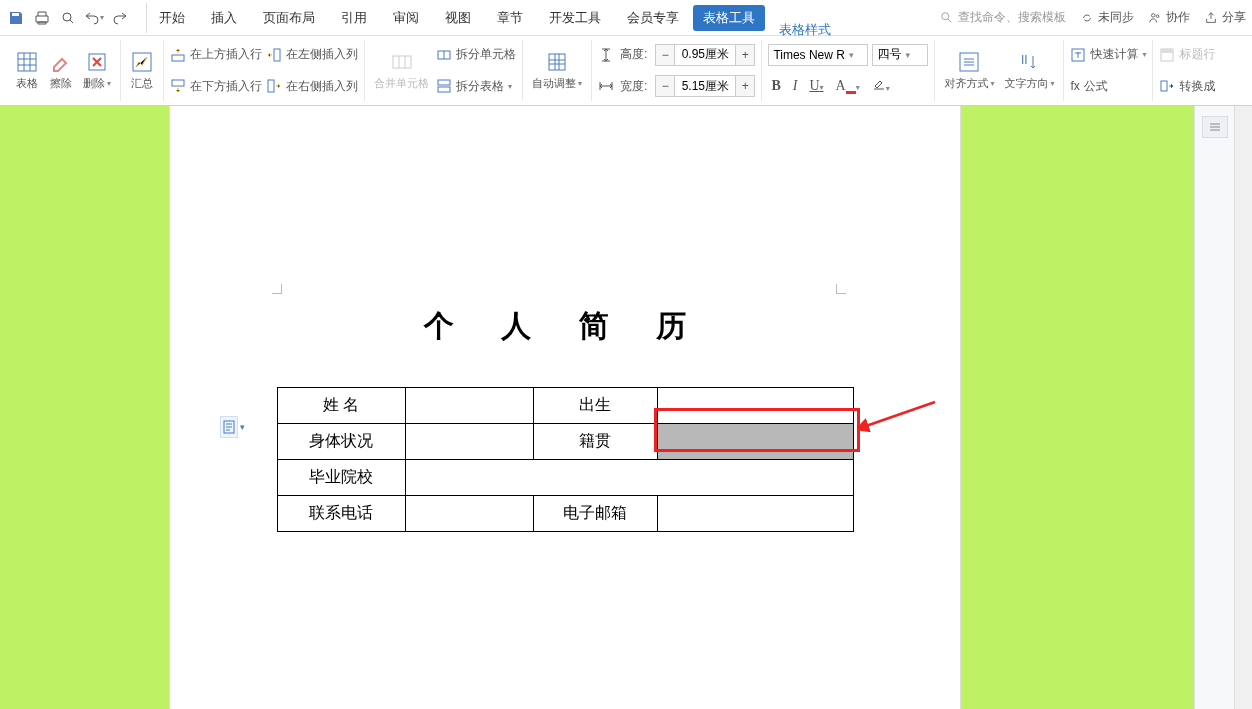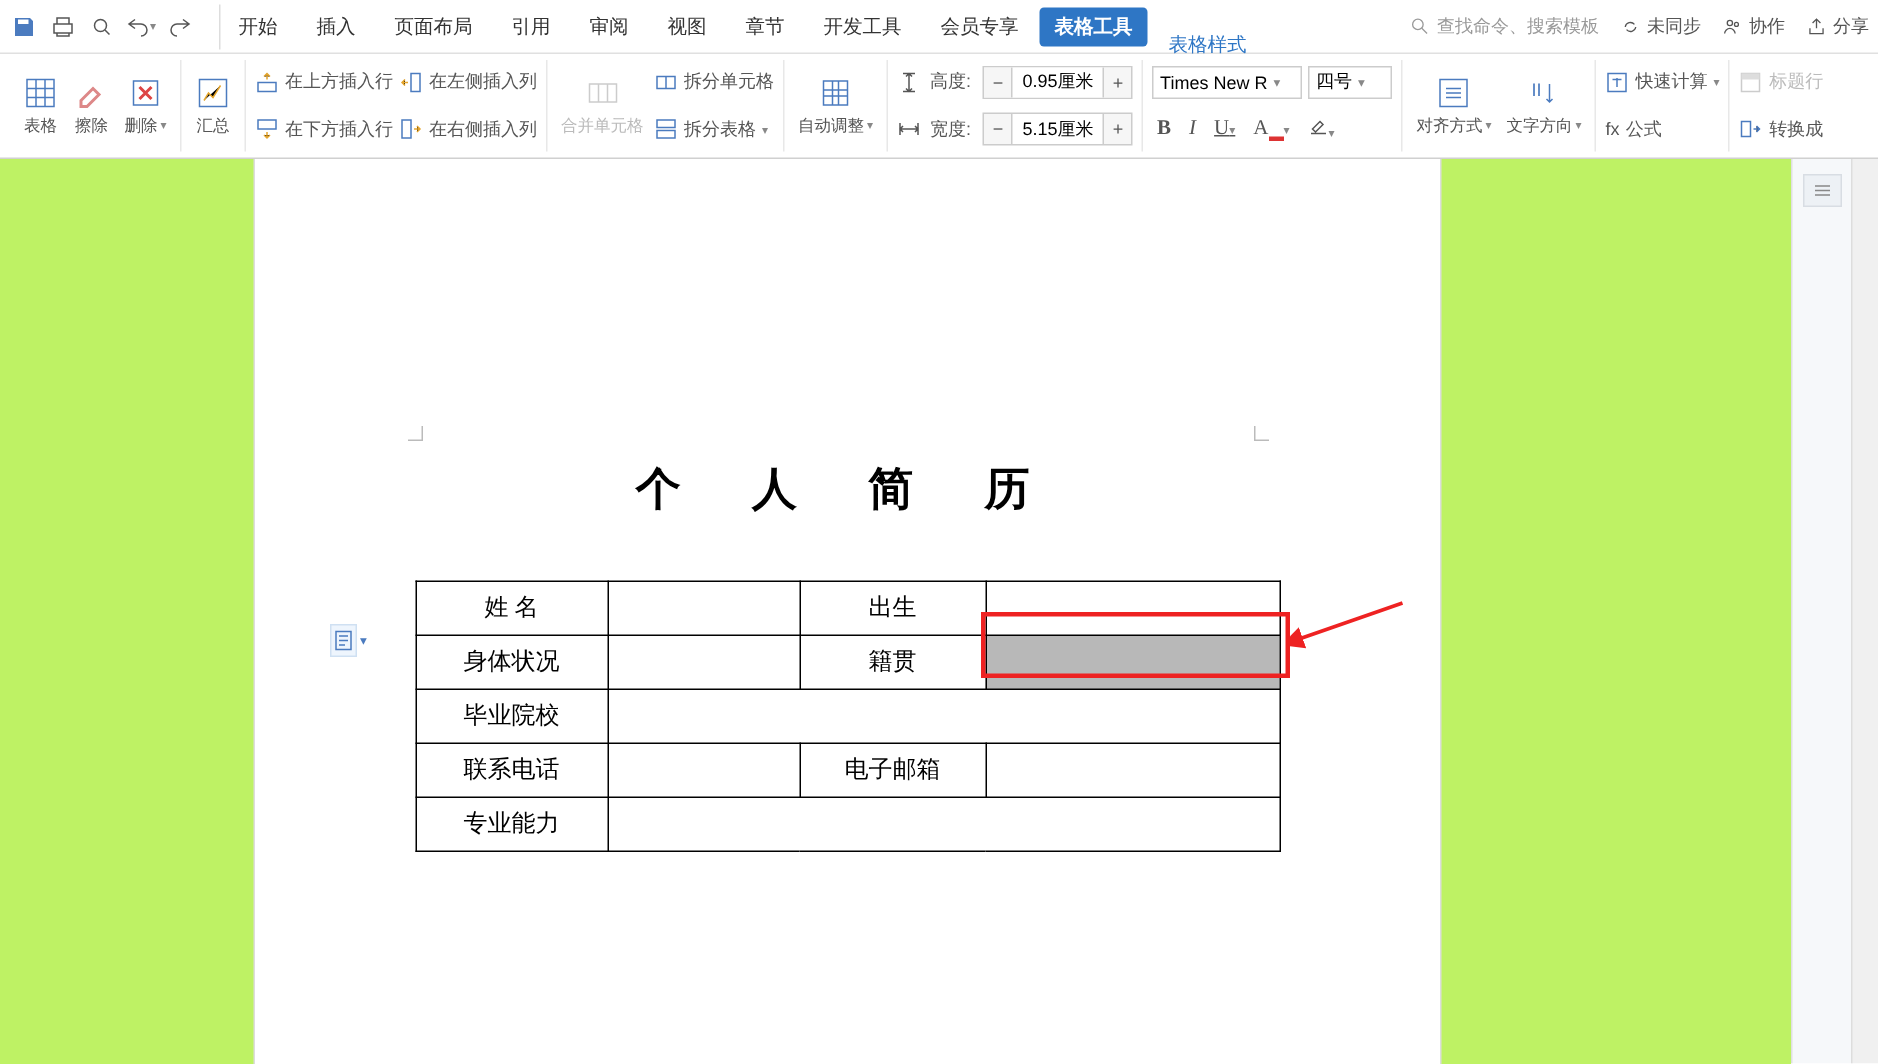--- a/index.html
+++ b/index.html
@@ -6,21 +6,21 @@
   body { font-family: "Microsoft YaHei", SimSun, sans-serif; font-size: 12px; background: #fff; overflow: hidden; }
   
   
   .menubar { height: 36px; background: #fff; border-bottom: 1px solid #e0e0e0; display: flex; align-items: center; padding: 0 6px; }
   .menubar .qat { display: flex; align-items: center; gap: 6px; margin-right: 12px; }
   .qat-btn { width: 20px; height: 20px; display:flex; align-items:center; justify-content:center; cursor:pointer; color:#555; }
   .qat-btn svg { width: 16px; height: 16px; }
   .menubar .tabs { display: flex; align-items: center; gap: 2px; }
   .tab { padding: 6px 12px; cursor: pointer; color: #333; font-size: 13px; }
   .tab.separator-before { border-left: 1px solid #ddd; margin-left: 4px; padding-left: 12px;}
-  .tab.active { background: #2e76c5; color: #fff; border-radius: 3px; padding: 4px 10px; font-weight: bold;}
+  .tab.active { background: #2e76c5; color: #fff; border-radius: 3px; padding: 4px 10px;}
   .tab.link { color: #2e76c5; margin-top: 24px; }
   .menubar .right { margin-left: auto; display: flex; align-items: center; gap: 14px; color: #555; }
   .right-item { display: flex; align-items: center; gap: 4px; cursor: pointer; font-size: 12px; }
   .right-item svg { width: 14px; height: 14px; }
   .search-box { display:flex; align-items:center; gap:4px; color:#999;}
   
   
   .ribbon { height: 70px; background: #fff; border-bottom: 1px solid #d0d0d0; display: flex; align-items: stretch; padding: 4px 6px; box-shadow: 0 1px 2px rgba(0,0,0,0.05);}
   .group { display: flex; align-items: center; padding: 0 6px; border-right: 1px solid #e8e8e8; gap: 4px;}
   .group:last-child { border-right:none;}
@@ -410,24 +410,20 @@
         <tr>
           <td class="cell-lbl">毕业院校</td>
           <td colspan="3"></td>
         </tr>
         <tr>
           <td class="cell-lbl">联系电话</td>
           <td class="cell-val"></td>
           <td class="cell-val2">电子邮箱</td>
           <td class="cell-val3"></td>
         </tr>
-        <tr>
-          <td class="cell-lbl cell-tall">专业能力</td>
-          <td colspan="3" class="cell-tall"></td>
-        </tr>
       </tbody>
         </table>
 
       <div class="red-box" style="left:484px; top:302px; width:206px; height:44px;"></div>
 
       <svg class="arrow-annot" style="left:690px; top:290px;" width="80" height="40">
         <defs>
             <marker id="ah" markerWidth="8" markerHeight="8" refX="1" refY="3" orient="auto">
               <path d="M0 0L6 3L0 6z" fill="#e22"></path>
             </marker>

